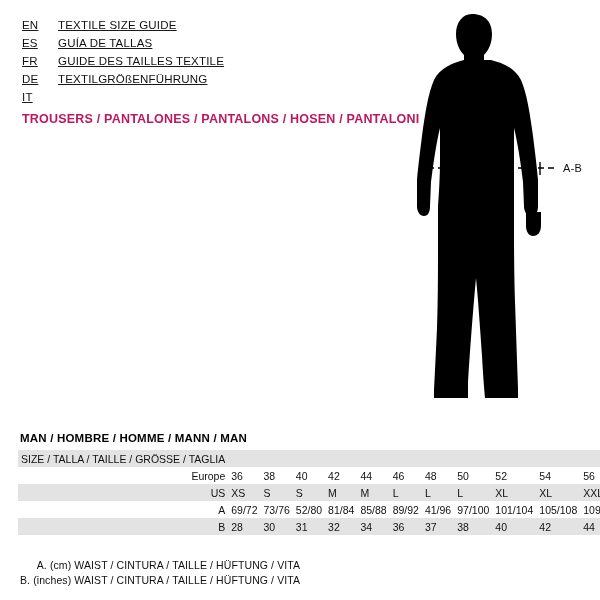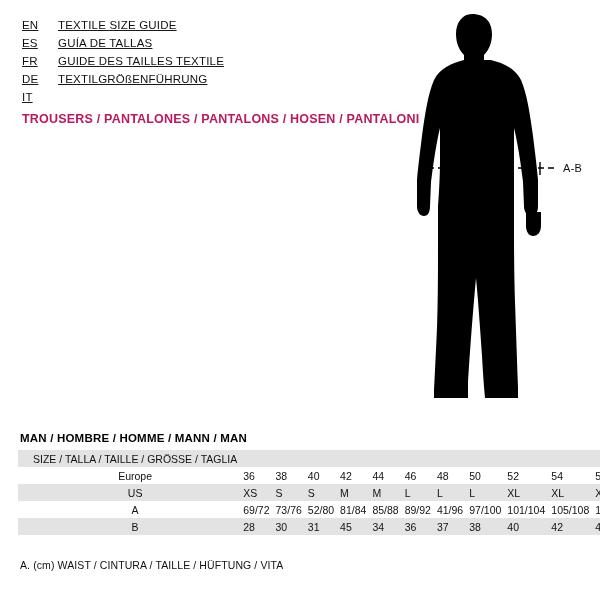--- a/index.html
+++ b/index.html
@@ -93,22 +93,22 @@
   table.size-table td {
     padding: 2px 3px 2px 3px;
     height: 17px;
     white-space: nowrap;
   }
   table.size-table tr.shaded {
     background: #e3e3e3;
   }
   table.size-table td.rowhead {
     width: 82px;
-    text-align: center;
-    padding-left: 15px;
+    text-align: right;
+    padding-left: 3px;
   }
   table.size-table td.val {
     text-align: left;
   }
 
   .footnotes {
     position: absolute;
     left: 20px;
     top: 558px;
     font-size: 10.5px;
@@ -249,28 +249,29 @@
         <td class="val">97/100</td>
         <td class="val">101/104</td>
         <td class="val">105/108</td>
         <td class="val">109/112</td>
       </tr>
       <tr class="shaded">
         <td class="rowhead">B</td>
         <td class="val">28</td>
         <td class="val">30</td>
         <td class="val">31</td>
-        <td class="val">45</td>
+        <td class="val">32</td>
         <td class="val">34</td>
         <td class="val">36</td>
         <td class="val">37</td>
         <td class="val">38</td>
         <td class="val">40</td>
         <td class="val">42</td>
         <td class="val">44</td>
       </tr>
     </tbody>
   </table>
 </div>
 
 <div class="footnotes">
   <div>A. (cm) WAIST / CINTURA / TAILLE / HÜFTUNG / VITA</div>
+  <div>B. (inches) WAIST / CINTURA / TAILLE / HÜFTUNG / VITA</div>
 </div>
 
 </body></html>

